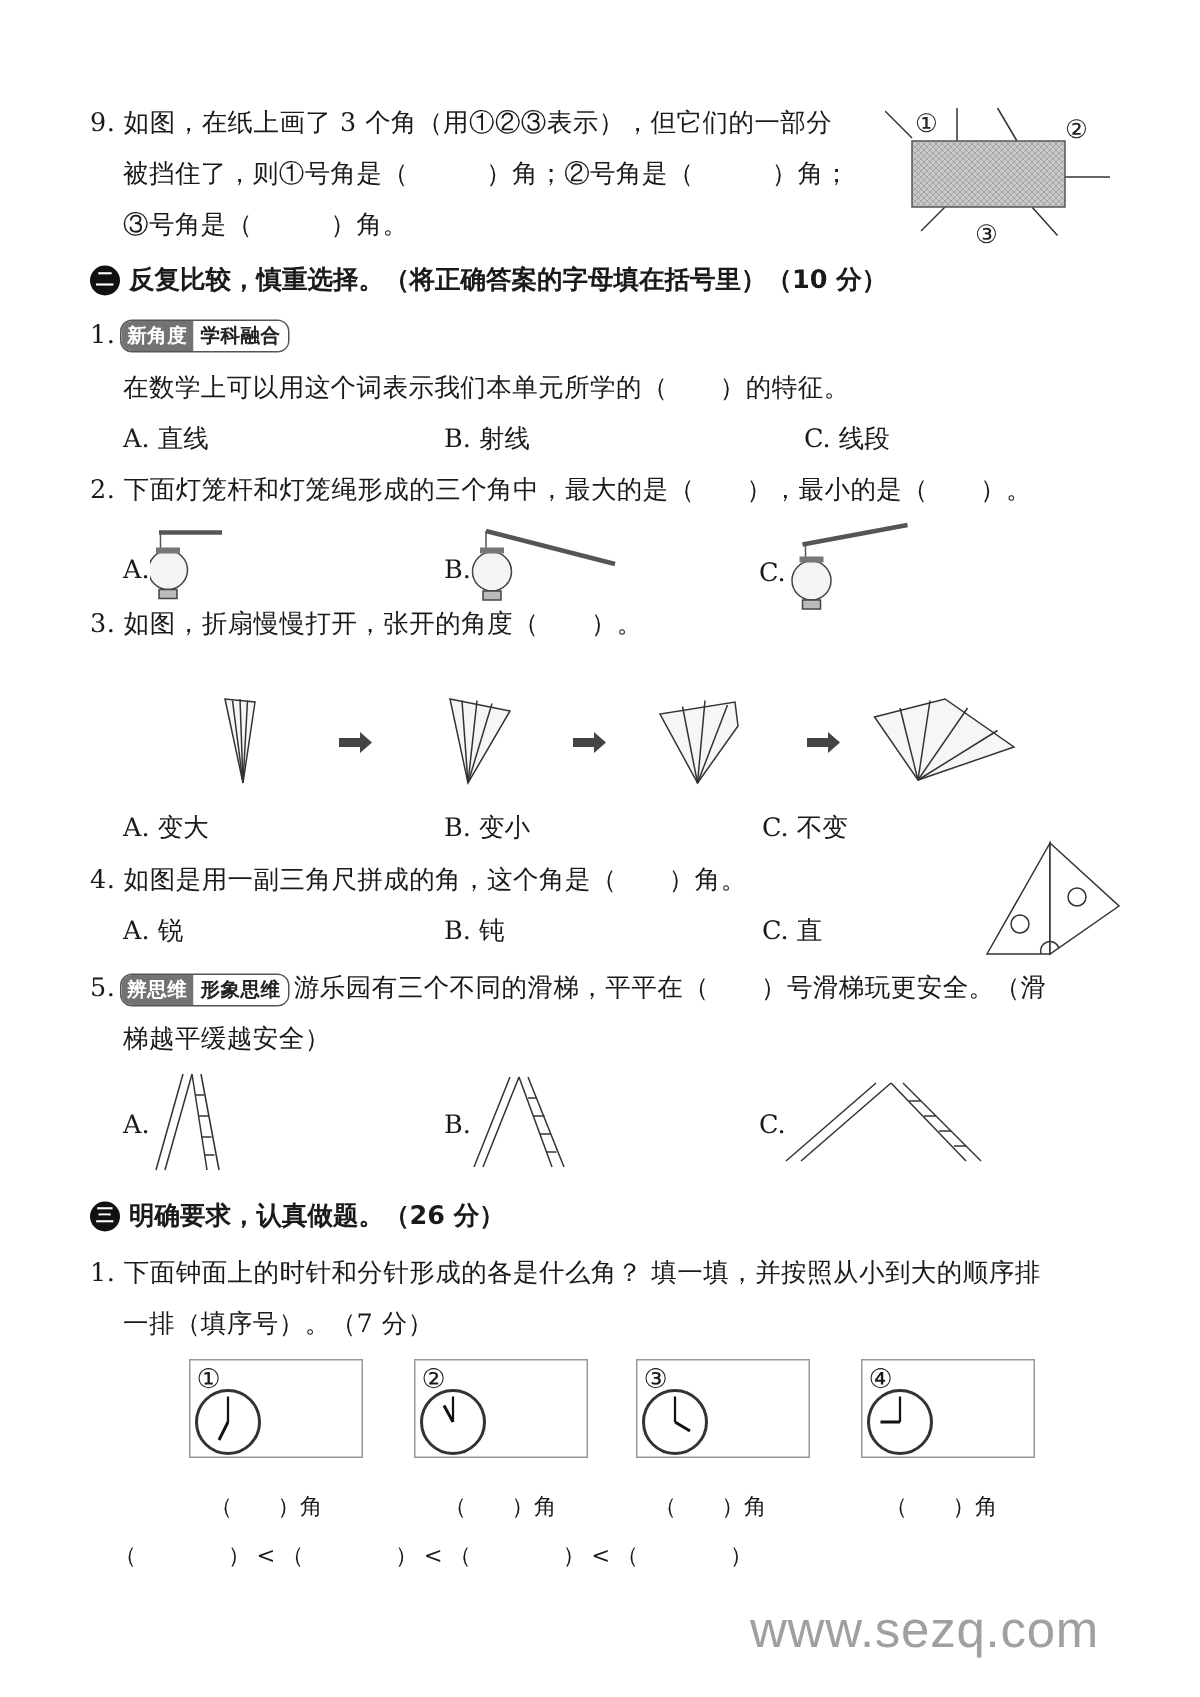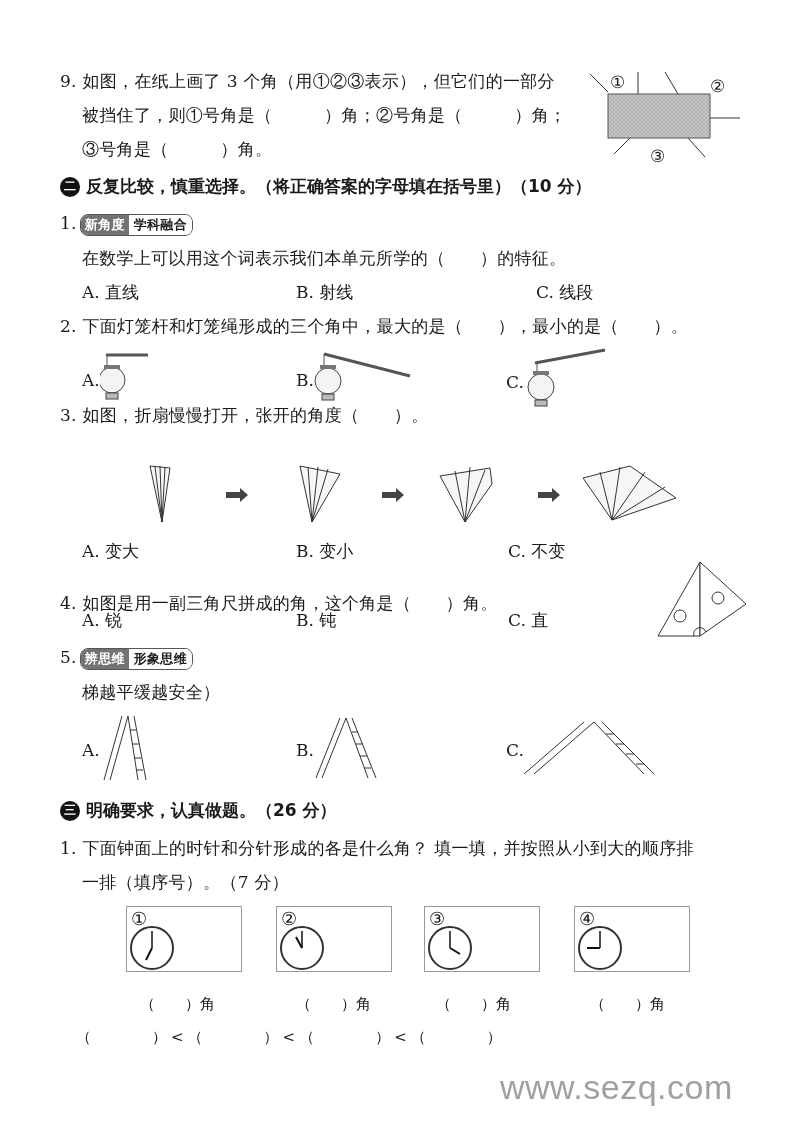--- a/index.html
+++ b/index.html
@@ -108,37 +108,37 @@
   <g fill="#444">
     <polygon points="86,30 100,30 100,26 108,33 100,40 100,36 86,36"></polygon>
     <polygon points="242,30 256,30 256,26 264,33 256,40 256,36 242,36"></polygon>
     <polygon points="398,30 412,30 412,26 420,33 412,40 412,36 398,36"></polygon>
   </g>
 </svg>
 <div class="opt" style="left:82px;top:540px;">A. 变大</div>
 <div class="opt" style="left:296px;top:540px;">B. 变小</div>
 <div class="opt" style="left:508px;top:540px;">C. 不变</div>
 
-<div class="line" style="left:60px;top:575px;margin-top:17px;">4. 如图是用一副三角尺拼成的角，这个角是（　　）角。</div>
+<div class="line" style="left:60px;top:575px;">4. 如图是用一副三角尺拼成的角，这个角是（　　）角。</div>
 <div class="opt" style="left:82px;top:609px;">A. 锐</div>
 <div class="opt" style="left:296px;top:609px;">B. 钝</div>
 <div class="opt" style="left:508px;top:609px;">C. 直</div>
 <svg class="abs" style="left:650px;top:558px;" width="100" height="82">
   <polygon points="8,78 50,4 50,78" fill="#fff" stroke="#333"></polygon>
   <polygon points="50,4 96,46 50,78" fill="#fff" stroke="#333"></polygon>
   <circle cx="30" cy="58" r="6" fill="none" stroke="#333"></circle>
   <circle cx="68" cy="40" r="6" fill="none" stroke="#333"></circle>
   <path d="M44 78 A6 6 0 0 1 56 74" fill="none" stroke="#333"></path>
 </svg>
 
 <div class="line" style="left:60px;top:647px;">
   <span>5.</span><span class="tag">
       <span class="dark">辨思维</span>
       <span class="light">形象思维</span>
-    </span>
+    </span><span>游乐园有三个不同的滑梯，平平在（　　）号滑梯玩更安全。（滑</span>
 </div>
 <div class="line" style="left:82px;top:681px;">梯越平缓越安全）</div>
 <div class="opt" style="left:82px;top:740px;">A.</div>
 <div class="opt" style="left:296px;top:740px;">B.</div>
 <div class="opt" style="left:506px;top:740px;">C.</div>
 <svg class="abs" style="left:100px;top:712px;" width="60" height="70">
   <g stroke="#333" fill="none">
     <line x1="4" y1="68" x2="22" y2="4"></line>
       <line x1="10" y1="68" x2="28" y2="4"></line>
     <line x1="28" y1="4" x2="38" y2="68"></line>

